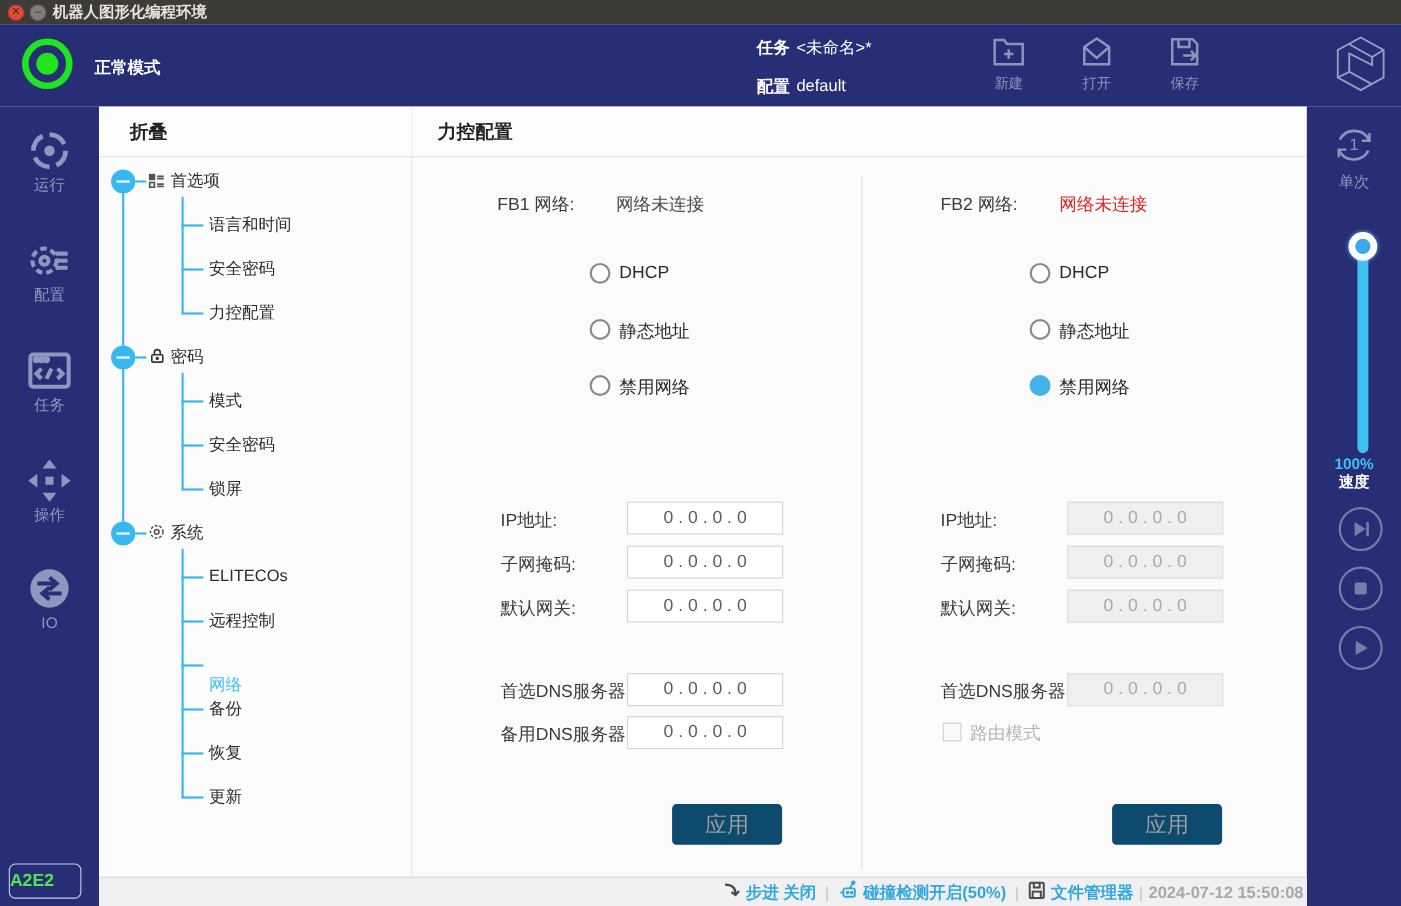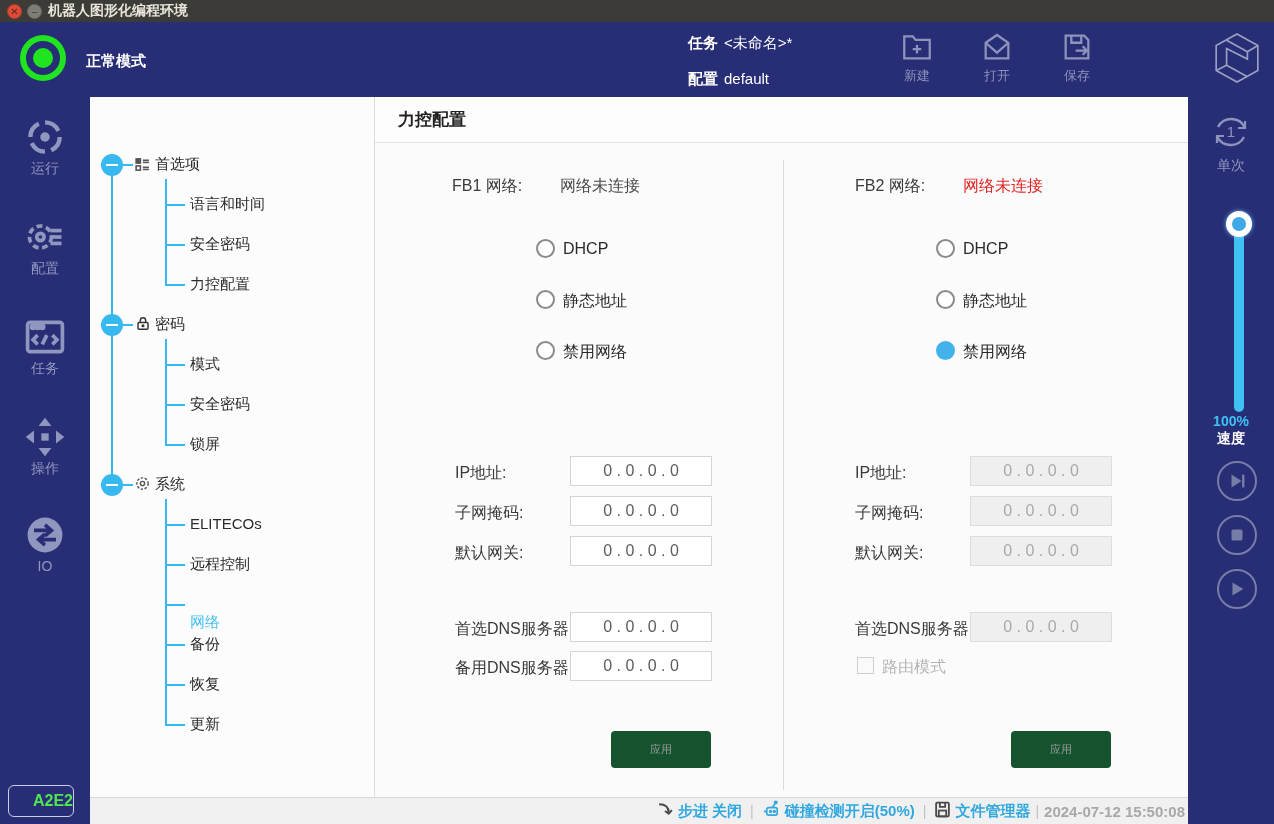--- a/index.html
+++ b/index.html
@@ -25,21 +25,21 @@
   .hdr-btn svg { display:block; margin:0 auto; }
   .hdr-btn .lbl { font-size:13px; margin-top:3px; }
   .logo { position:absolute; left:1212px; top:8px; }
 
   
   .leftnav { position:absolute; left:0; top:97px; width:90px; height:727px; background:#272e76; }
   .nav-item { position:absolute; left:0; width:90px; text-align:center; color:#9097bf; cursor:pointer; }
   .nav-item svg { display:block; margin:0 auto; }
   .nav-item .lbl { font-size:14px; margin-top:1px; }
   .badge { position:absolute; left:8px; top:688px; width:66px; height:32px; border:1px solid #c9cee8; border-radius:6px;
-           color:#52e452; font-size:16px; font-weight:bold; text-align:right; line-height:30px; }
+           color:#52e452; font-size:16px; font-weight:bold; text-align:left; line-height:30px; }
 
   
   .treepanel { position:absolute; left:90px; top:97px; width:285px; height:700px; background:#fcfcfc; border-right:1px solid #dcdcdc; }
   .panel-head { height:46px; border-bottom:1px solid #e3e3e3; background:#fdfdfd; }
   .panel-head .t { position:absolute; left:28px; top:11px; font-size:17px; font-weight:bold; color:#222; }
   .tline { position:absolute; background:#37b9ef; }
   .tdot { position:absolute; width:22px; height:22px; border-radius:50%; background:#37b9ef; cursor:pointer; }
   .tdot::after { content:""; position:absolute; left:5px; top:10px; width:12px; height:2px; background:#fff; }
   .ticon { position:absolute; color:#555; }
   .tlabel { font-size:16px; color:#2b2b2b; white-space:nowrap; cursor:pointer; }
@@ -53,22 +53,22 @@
   .mainpanel .panel-head .t { left:23px; }
   .vdivider { position:absolute; left:408px; top:63px; width:1px; height:630px; background:#dcdcdc; }
   .fld-name { position:absolute; font-size:16px; color:#3a3a3a; white-space:nowrap;text-align:right; }
   .net-status { position:absolute; font-size:16px; color:#4a4a4a; white-space:nowrap; }
   .radio { position:absolute; width:19px; height:19px; border:2px solid #8a8a8a; border-radius:50%; background:#fff; cursor:pointer; }
   .radio.on { background:#41b3ea; border-color:#41b3ea; }
   .radio-lbl { position:absolute; font-size:16px; color:#2a2a2a; white-space:nowrap; }
   .ipbox { position:absolute; width:142px; height:30px; border:1px solid #d4d4d4; background:#fff; color:#5c5c5c;
            font-size:16px; text-align:center; font-family:inherit; }
   .ipbox.dis { background:#efefef; border-color:#dddddd; color:#a9a9a9; }
-  .apply-btn { position:absolute; width:100px; height:37px; background:#14532d; border:none; border-radius:4px;
-               color:#9d9d9d; font-size:11px; font-family:inherit; cursor:pointer; }
+  .apply-btn { position:absolute; width:100px; height:37px; background:#0c4a6e; border:none; border-radius:4px;
+               color:#9d9d9d; font-size:20px; font-family:inherit; cursor:pointer; }
   .chk { position:absolute; width:17px; height:17px; border:1px solid #cfcfcf; background:#fafafa; }
   .chk-lbl { position:absolute; font-size:16px; color:#b5b5b5; white-space:nowrap; }
 
   
   .rightbar { position:absolute; left:1188px; top:97px; width:86px; height:727px; background:#272e76; }
   .cycle { position:absolute; left:0; top:12px; width:86px; text-align:center; color:#9097bf; cursor:pointer; }
   .cycle .lbl { font-size:14px; margin-top:2px; }
   .slider-track { position:absolute; left:46px; top:127px; width:10px; height:188px; border-radius:5px; background:#3fc1f4; cursor:pointer; }
   .slider-handle { position:absolute; left:38px; top:114px; width:26px; height:26px; border-radius:50%; background:#3fa8e8;
                    border:6px solid #ffffff; box-shadow:0 0 4px rgba(120,200,255,.9); cursor:pointer; }
@@ -200,20 +200,23 @@
           <path d="M6 9.5 h9 m-3 -3 l3.5 3 -3.5 3" stroke="#272e76" stroke-width="2" fill="none"></path>
           <path d="M18 14.5 h-9 m3 -3 l-3.5 3 3.5 3" stroke="#272e76" stroke-width="2" fill="none"></path>
         </svg>
       </span>
       <div class="lbl">IO</div>
     </div>
     <div class="badge">A2E2</div>
   </div>
 
   <div class="treepanel">
+    <div class="panel-head">
+      <div class="t">折叠</div>
+    </div>
 
     <div class="tline" style="left:21px; top:68px; width:2px; height:320px;"></div>
 
     <div class="tdot" style="left:11px; top:57px;"></div>
     <div class="tline" style="left:33px; top:67px; width:10px; height:2px;"></div>
     <span class="ticon" style="left:44px; top:59px;">
       <svg width="17" height="17" viewBox="0 0 24 24" fill="none" stroke="#555" stroke-width="2.2">
         <rect x="3" y="4" width="6" height="6" fill="#555"></rect>
           <rect x="3" y="14" width="6" height="6"></rect>
         <line x1="12.5" y1="6" x2="21" y2="6"></line>

